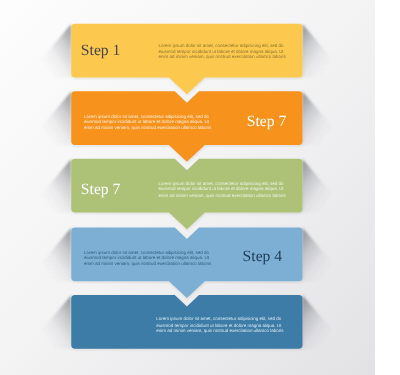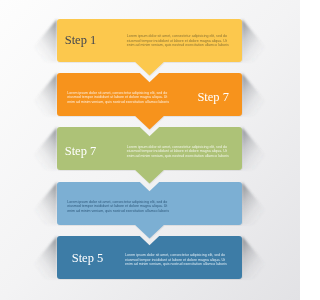--- a/index.html
+++ b/index.html
@@ -152,28 +152,28 @@
   <div class="band r3 lft">
     <div class="title" style="color: rgb(255, 255, 255);">Step 7</div>
     <div class="body" style="color: rgb(241, 245, 231);">
       <span>Lorem ipsum dolor sit amet, consectetur adipisicing elit, sed do</span>
       <span>eiusmod tempor incididunt ut labore et dolore magna aliqua. Ut</span>
       <span>enim ad minim veniam, quis nostrud exercitation ullamco laboris</span>
     </div>
   </div>
 
   <div class="band r4 rgt">
+    <div class="title" style="color: rgb(31, 60, 88);">Step 4</div>
     <div class="body" style="color: rgb(47, 90, 125);">
       <span>Lorem ipsum dolor sit amet, consectetur adipisicing elit, sed do</span>
       <span>eiusmod tempor incididunt ut labore et dolore magna aliqua. Ut</span>
       <span>enim ad minim veniam, quis nostrud exercitation ullamco laboris</span>
     </div>
   </div>
 
   <div class="band r5 lft">
-    <div class="title" style="color: rgb(255, 255, 255);">Step 5</div>
     <div class="body" style="color: rgb(220, 235, 244);">
       <span>Lorem ipsum dolor sit amet, consectetur adipisicing elit, sed do</span>
       <span>eiusmod tempor incididunt ut labore et dolore magna aliqua. Ut</span>
       <span>enim ad minim veniam, quis nostrud exercitation ullamco laboris</span>
     </div>
   </div>
 </div>
 
 </body></html>

